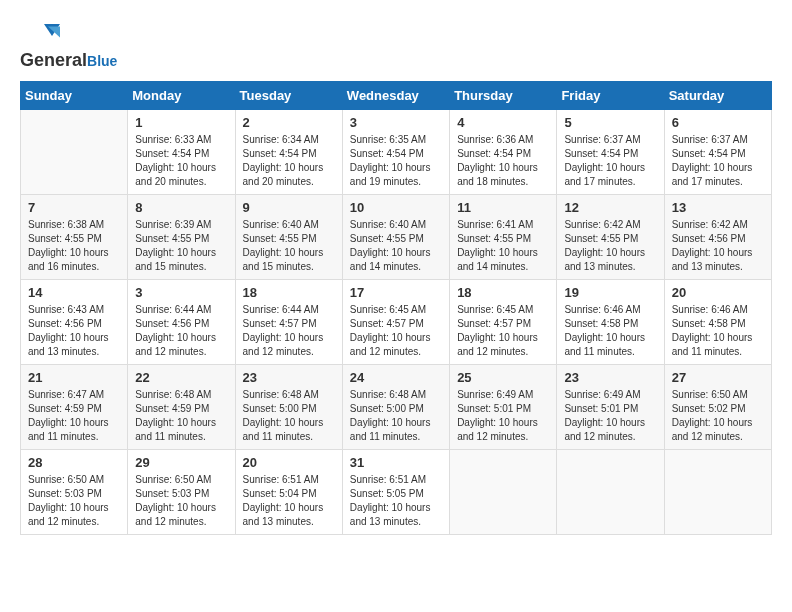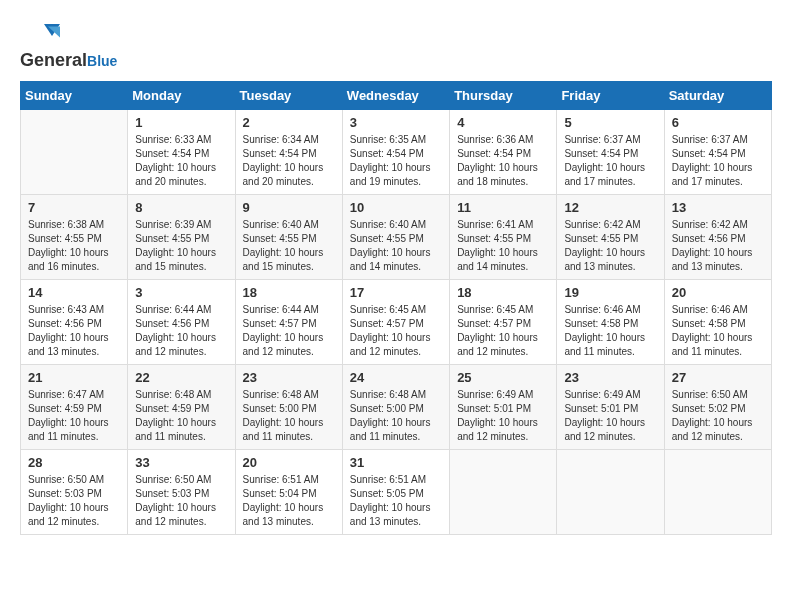--- a/index.html
+++ b/index.html
@@ -234,21 +234,21 @@
           <span class="day-number">27</span>
           <div class="day-info">Sunrise: 6:50 AM<br>Sunset: 5:02 PM<br>Daylight: 10 hours<br>and 12 minutes.</div>
         </td>
       </tr>
       <tr>
         <td>
           <span class="day-number">28</span>
           <div class="day-info">Sunrise: 6:50 AM<br>Sunset: 5:03 PM<br>Daylight: 10 hours<br>and 12 minutes.</div>
         </td>
         <td>
-          <span class="day-number">33</span>
+          <span class="day-number">29</span>
           <div class="day-info">Sunrise: 6:50 AM<br>Sunset: 5:03 PM<br>Daylight: 10 hours<br>and 12 minutes.</div>
         </td>
         <td>
           <span class="day-number">20</span>
           <div class="day-info">Sunrise: 6:51 AM<br>Sunset: 5:04 PM<br>Daylight: 10 hours<br>and 13 minutes.</div>
         </td>
         <td>
           <span class="day-number">31</span>
           <div class="day-info">Sunrise: 6:51 AM<br>Sunset: 5:05 PM<br>Daylight: 10 hours<br>and 13 minutes.</div>
         </td>

